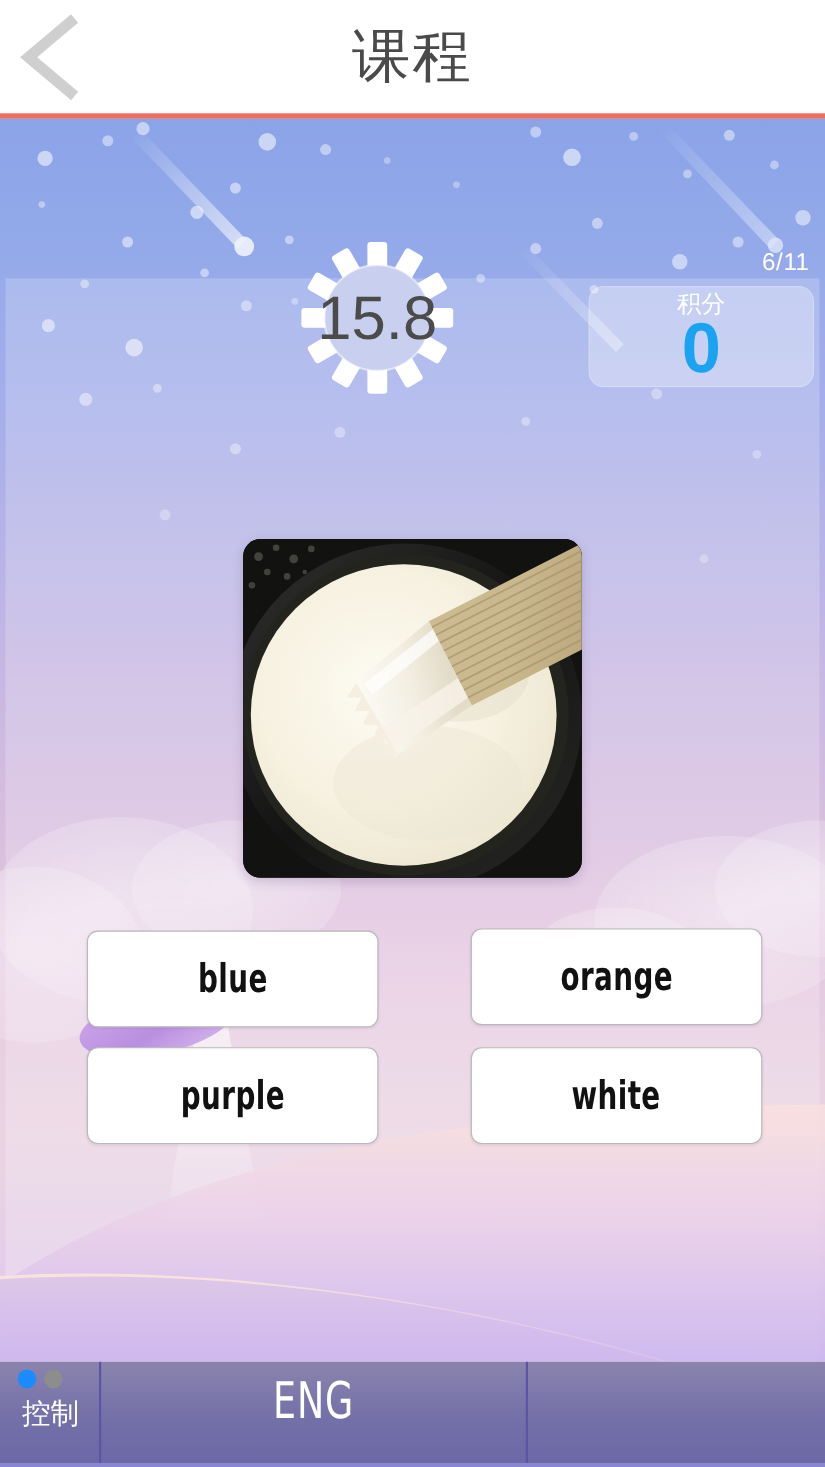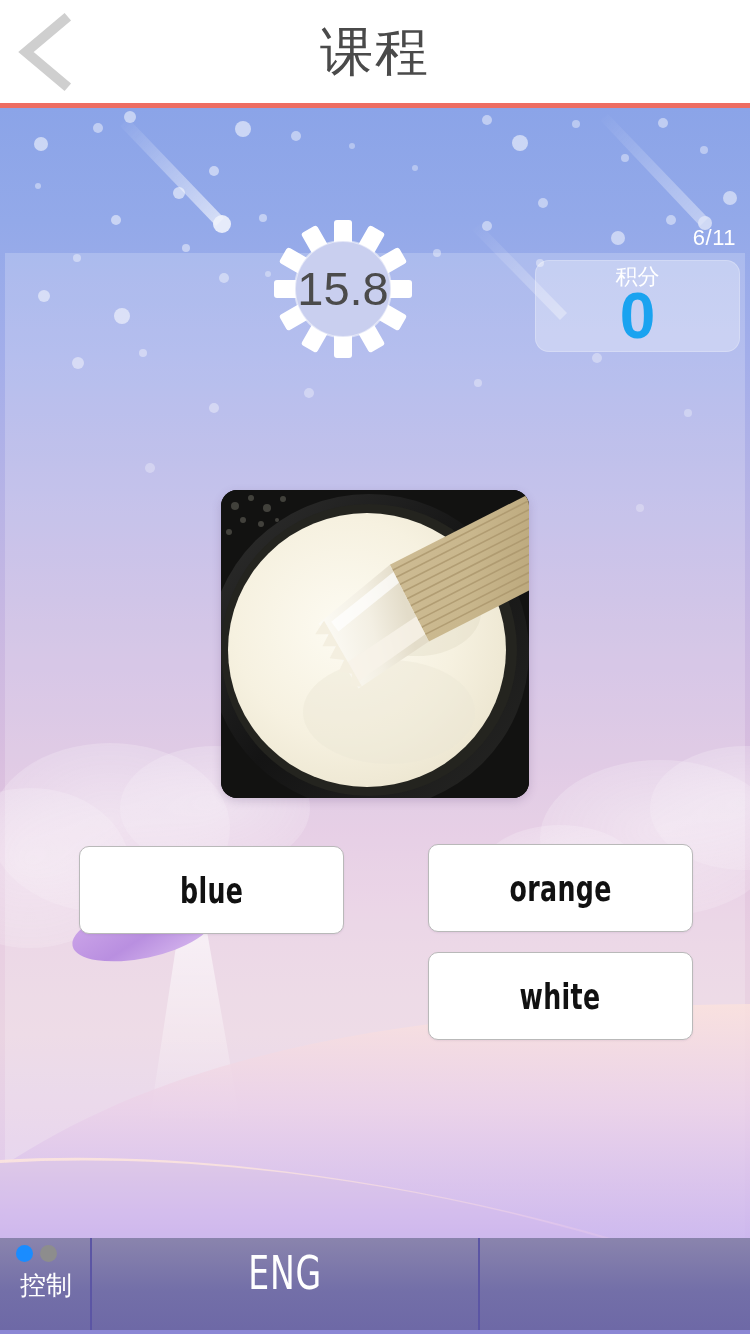--- a/index.html
+++ b/index.html
@@ -98,21 +98,21 @@
     left: 272px; top: 110px;
     width: 142px; height: 142px;
   }
   .timer svg { position:absolute; left:0; top:0; }
   .timer-value {
     position: absolute;
     left: 0; top: 0;
     width: 142px; height: 142px;
     line-height: 142px;
     text-align: center;
-    font-size: 47px;
+    font-size: 56px;
     color: #4b4b4b;
     font-family: "Liberation Sans", sans-serif;
   }
 
   
   .page-counter {
     position: absolute;
     right: 14px; top: 117px;
     font-size: 22px;
     color: #ffffff;
@@ -520,20 +520,23 @@
       </svg>
     </div>
 
     <div class="answers">
       <div class="answer-btn ans-0">
         <span class="label">blue</span>
       </div>
       <div class="answer-btn ans-1">
         <span class="label">orange</span>
       </div>
+      <div class="answer-btn ans-2">
+        <span class="label">purple</span>
+      </div>
       <div class="answer-btn ans-3">
         <span class="label">white</span>
       </div>
     </div>
 
   </div>
 
   <div class="bottom-bar">
     <div class="bb-control">
       <div class="dots">

